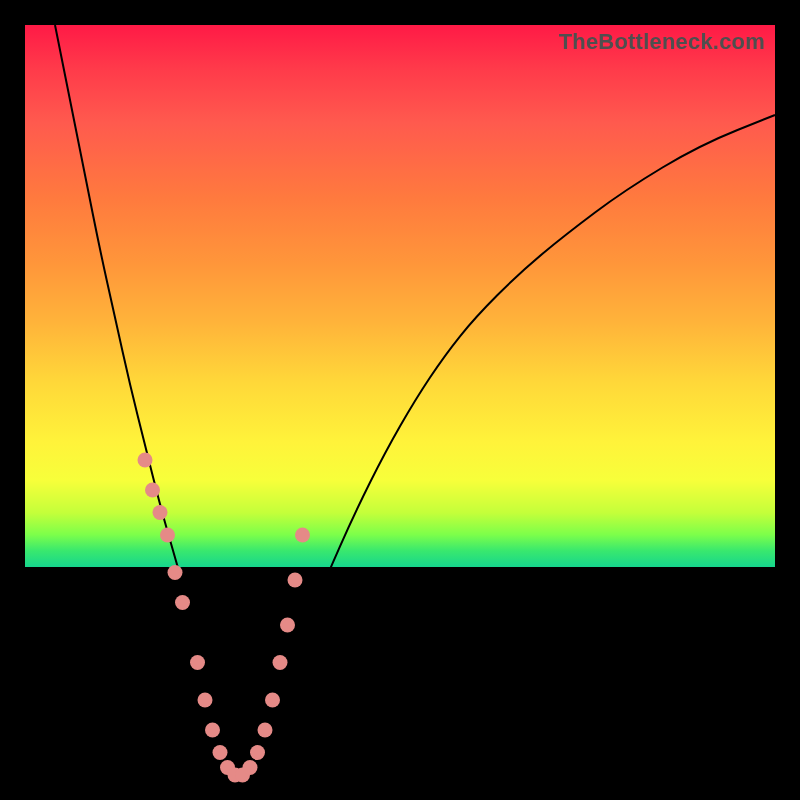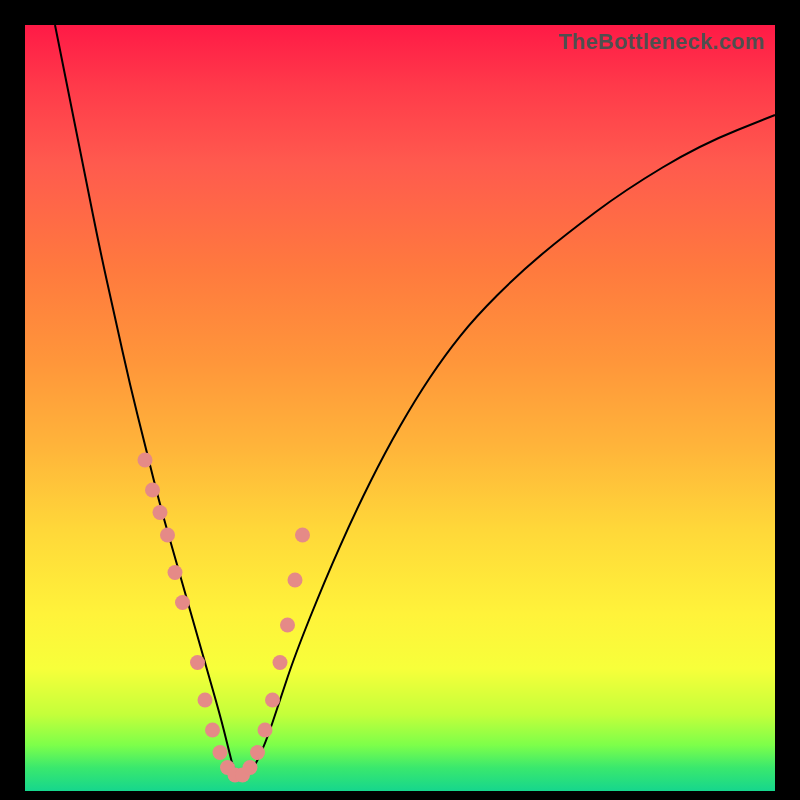--- a/index.html
+++ b/index.html
@@ -15,21 +15,21 @@
     position: relative;
     width: 800px;
     height: 800px;
     background: #000;
   }
   .plot-area {
     position: absolute;
     left: 25px;
     top: 25px;
     width: 750px;
-    height: 766px;
+    height: 542px;
     
     background: linear-gradient(
       to bottom,
       #ff1a46 0%,
       #ff3a4a 8%,
       #ff5a4e 18%,
       #ff7a3e 32%,
       #ff963a 44%,
       #ffb43a 55%,
       #ffd839 66%,

